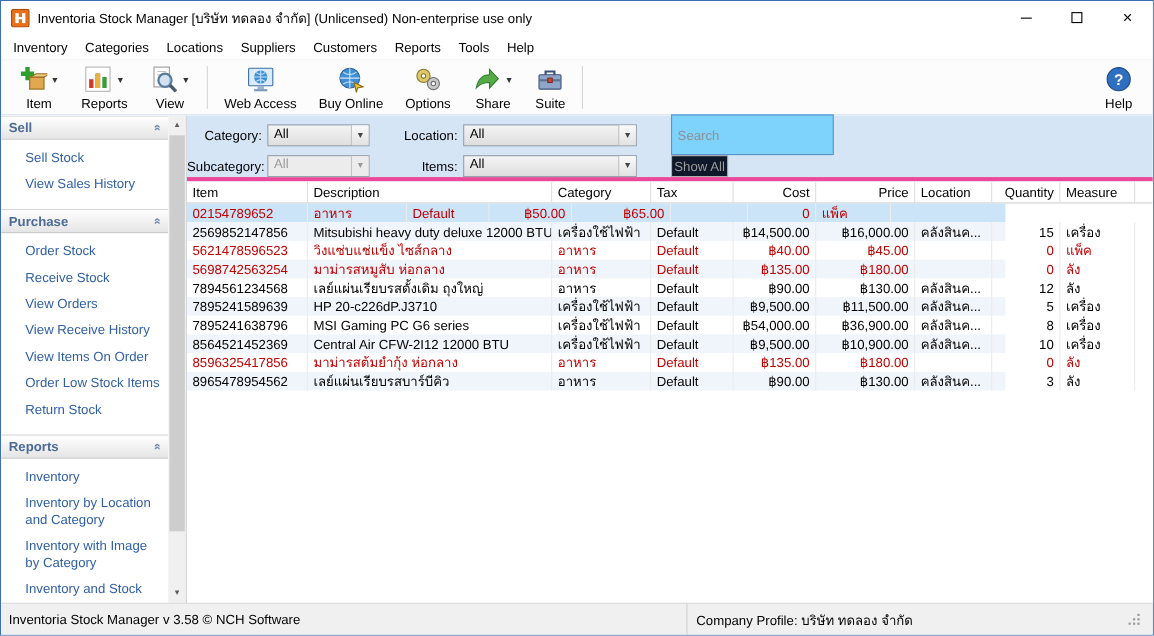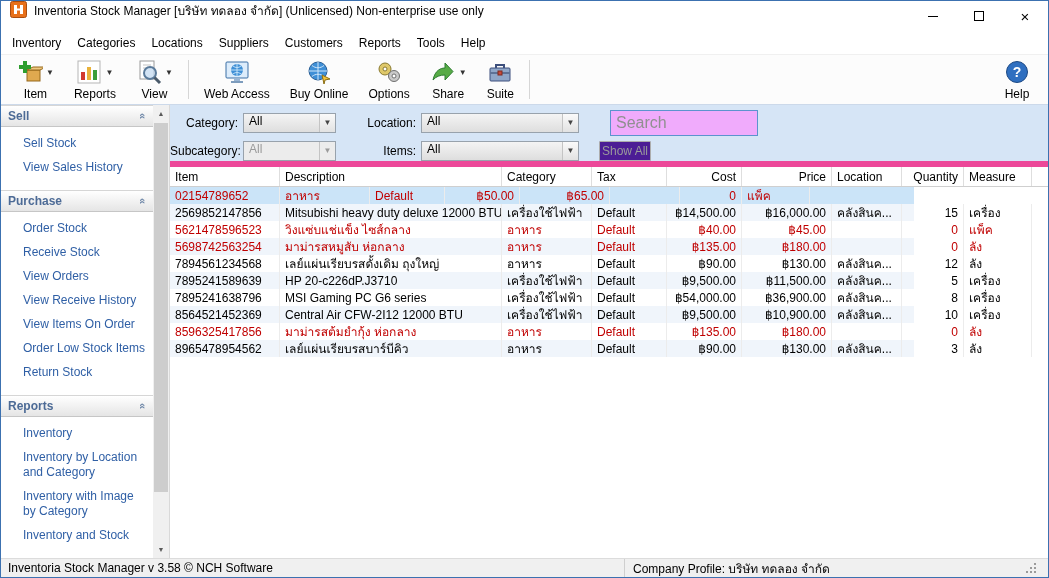--- a/index.html
+++ b/index.html
@@ -1,21 +1,21 @@
 <!DOCTYPE html>
 <html><head>
 <meta charset="utf-8">
 <style>
   * { box-sizing: border-box; margin: 0; padding: 0; }
   html,body { width:1049px; height:578px; }
   body { font-family:"Liberation Sans","DejaVu Sans",sans-serif; font-size:12px; color:#000; background:#fff; }
   .window { width:1049px; height:578px; border:1px solid #3c71b0; display:flex; flex-direction:column; overflow:hidden; background:#fff; }
 
   
-  .titlebar { height:30px; flex:0 0 30px; display:flex; padding-left:9px; background:#fff; }
+  .titlebar { height:30px; flex:0 0 30px; display:flex; align-items:center; padding-left:9px; background:#fff; }
   .app-icon { width:17px; height:17px; margin-right:7px; flex:0 0 17px; }
   .title-text { font-size:12px; white-space:nowrap; }
   .win-controls { margin-left:auto; display:flex; height:100%; }
   .win-btn { width:46px; height:100%; display:flex; align-items:center; justify-content:center; }
   .glyph-min { width:10px; height:1px; background:#000; display:block; }
   .glyph-max { width:10px; height:10px; border:1px solid #000; display:block; }
   .glyph-close { font-size:15px; line-height:1; }
 
   
   .menubar { height:24px; flex:0 0 24px; display:flex; align-items:center; padding-left:3px; background:#fff; border-bottom:1px solid #f0f0f0; }
@@ -43,33 +43,33 @@
 
   
   .sb-scroll { width:17px; flex:0 0 17px; background:#f0f0f0; display:flex; flex-direction:column; border-right:1px solid #d9d9d9; }
   .sb-arrow { height:17px; flex:0 0 17px; display:flex; align-items:center; justify-content:center; font-size:7px; color:#5a5a5a; }
   .sb-track { flex:1; position:relative; }
   .sb-thumb { position:absolute; left:1px; right:1px; top:1px; height:88%; background:#cdcdcd; }
 
   
   .content { flex:1; display:flex; flex-direction:column; min-width:0; background:#fff; }
 
-  .filterbar { flex:0 0 56px; background:#d6e5f6; border-bottom:6px solid #ec4899; padding-top:7px; display:flex; flex-direction:column; gap:7px; }
+  .filterbar { flex:0 0 56px; background:#d6e5f6; border-bottom:4px solid #ec4899; padding-top:7px; display:flex; flex-direction:column; gap:7px; }
   .f-row { display:flex; align-items:center; height:21px; }
   .f-label { width:73px; padding-right:5px; text-align:right; font-size:12px; flex:0 0 73px; }
   .f-label2 { width:85px; padding-right:5px; text-align:right; font-size:12px; flex:0 0 85px; }
   .combo { height:20px; border:1px solid #98a2ac; background:linear-gradient(#f4f4f4,#dedede); display:flex; align-items:flex-start; padding-left:5px; font-size:12px; cursor:default; }
   .combo-sm { width:93px; flex:0 0 93px; }
   .combo-lg { width:158px; flex:0 0 158px; }
   .combo-arrow { margin-left:auto; width:16px; height:100%; display:flex; align-items:center; justify-content:center; font-size:8px; color:#444; border-left:1px solid #c4c4c4; background:linear-gradient(#fafafa,#e2e2e2); }
   .combo.disabled { background:#ececec; color:#9a9a9a; }
   .combo.disabled .combo-arrow { color:#9a9a9a; background:#ececec; }
-  .search-input { margin-left:31px; width:148px; height:26px; border:1px solid #5c93ce; padding:2px 5px; font-size:16px; font-family:inherit; color:#444; background:#f0abfc; }
+  .search-input { margin-left:31px; width:148px; height:37px; border:1px solid #5c93ce; padding:2px 5px; font-size:12px; font-family:inherit; color:#444; background:#7dd3fc; }
   .search-input::placeholder { color:#909090; }
-  .showall-btn { margin-left:20px; width:52px; height:20px; border:1px solid #adadad; background:#4c1d95; color:#9b9b9b; font-size:12px; display:flex; align-items:center; justify-content:center; border-radius:1px; }
+  .showall-btn { margin-left:31px; width:52px; height:20px; border:1px solid #adadad; background:#0f172a; color:#9b9b9b; font-size:12px; display:flex; align-items:center; justify-content:center; border-radius:1px; }
 
   
   .table-wrap { flex:1; background:#fff; overflow:hidden; }
   .thead { display:flex; height:20px; align-items:stretch; border-bottom:1px solid #cfcfcf; background:#fff; }
   .th { padding:0 5px; display:flex; align-items:center; border-right:1px solid #dedede; font-size:12px; overflow:hidden; white-space:nowrap; cursor:default; }
   .tr { display:flex; height:17px; width:744px; align-items:stretch; }
   .td { padding:0 5px; display:flex; align-items:center; border-right:1px solid #ececec; font-size:12px; overflow:hidden; white-space:nowrap; }
   .tr:nth-child(even) { background:#f0f5fb; }
   .tr.selected { background:#cbe4f8; }
   .tr.red { color:#c00000; }
@@ -78,21 +78,21 @@
   .c-cat   { width:90px;  flex:0 0 90px; }
   .c-tax   { width:75px;  flex:0 0 75px; }
   .c-cost  { width:75px;  flex:0 0 75px; }
   .c-price { width:90px;  flex:0 0 90px; }
   .c-loc   { width:70px;  flex:0 0 70px; }
   .c-qty   { width:62px;  flex:0 0 62px; }
   .c-meas  { width:68px;  flex:0 0 68px; }
   .num { justify-content:flex-end; }
 
   
-  .statusbar { flex:0 0 19px; height:19px; background:#f0f0f0; border-top:1px solid #dcdcdc; display:flex; align-items:center; font-size:12px; }
+  .statusbar { flex:0 0 19px; height:29px; background:#f0f0f0; border-top:1px solid #dcdcdc; display:flex; align-items:center; font-size:12px; }
   .status-left { width:624px; flex:0 0 624px; height:100%; display:flex; align-items:center; padding:0 7px; border-right:1px solid #cfcfcf; white-space:nowrap; }
   .status-right { padding:17px 8px; display:flex; align-items:center; flex:1; white-space:nowrap; }
   .grip { margin-left:auto; margin-right:2px; }
 </style>
 </head>
 <body>
 
 <div class="window">
 
   <div class="titlebar">

